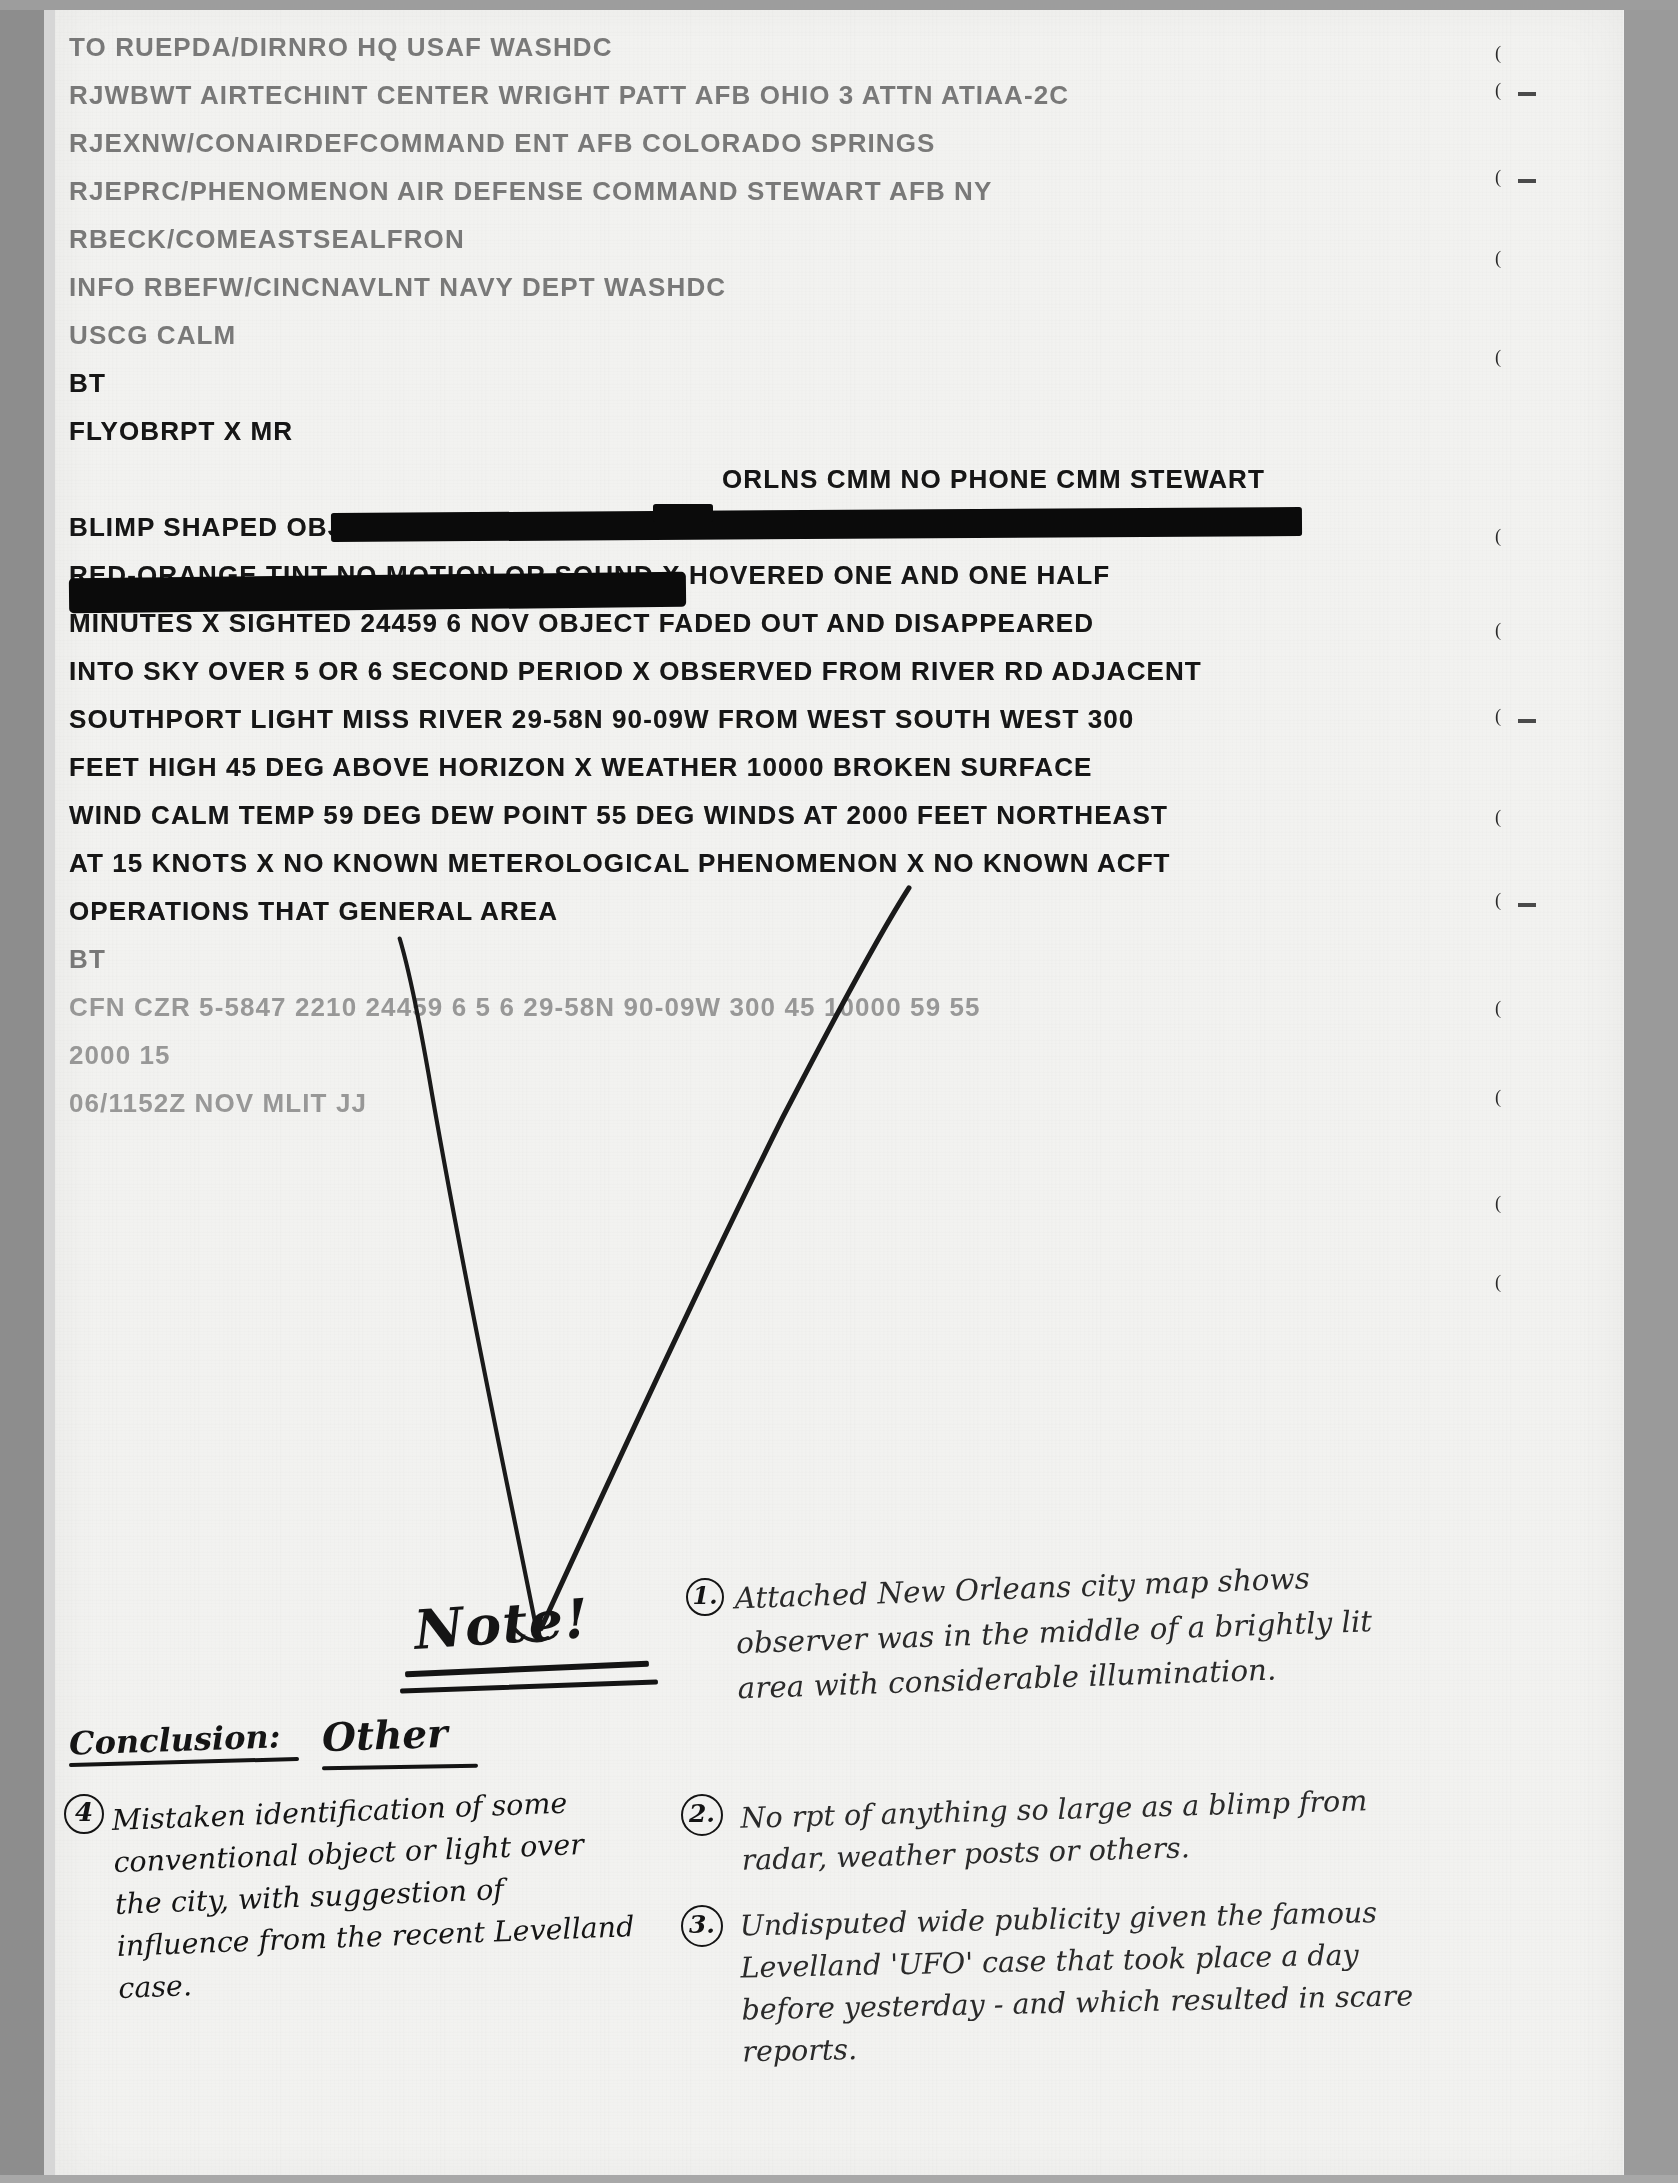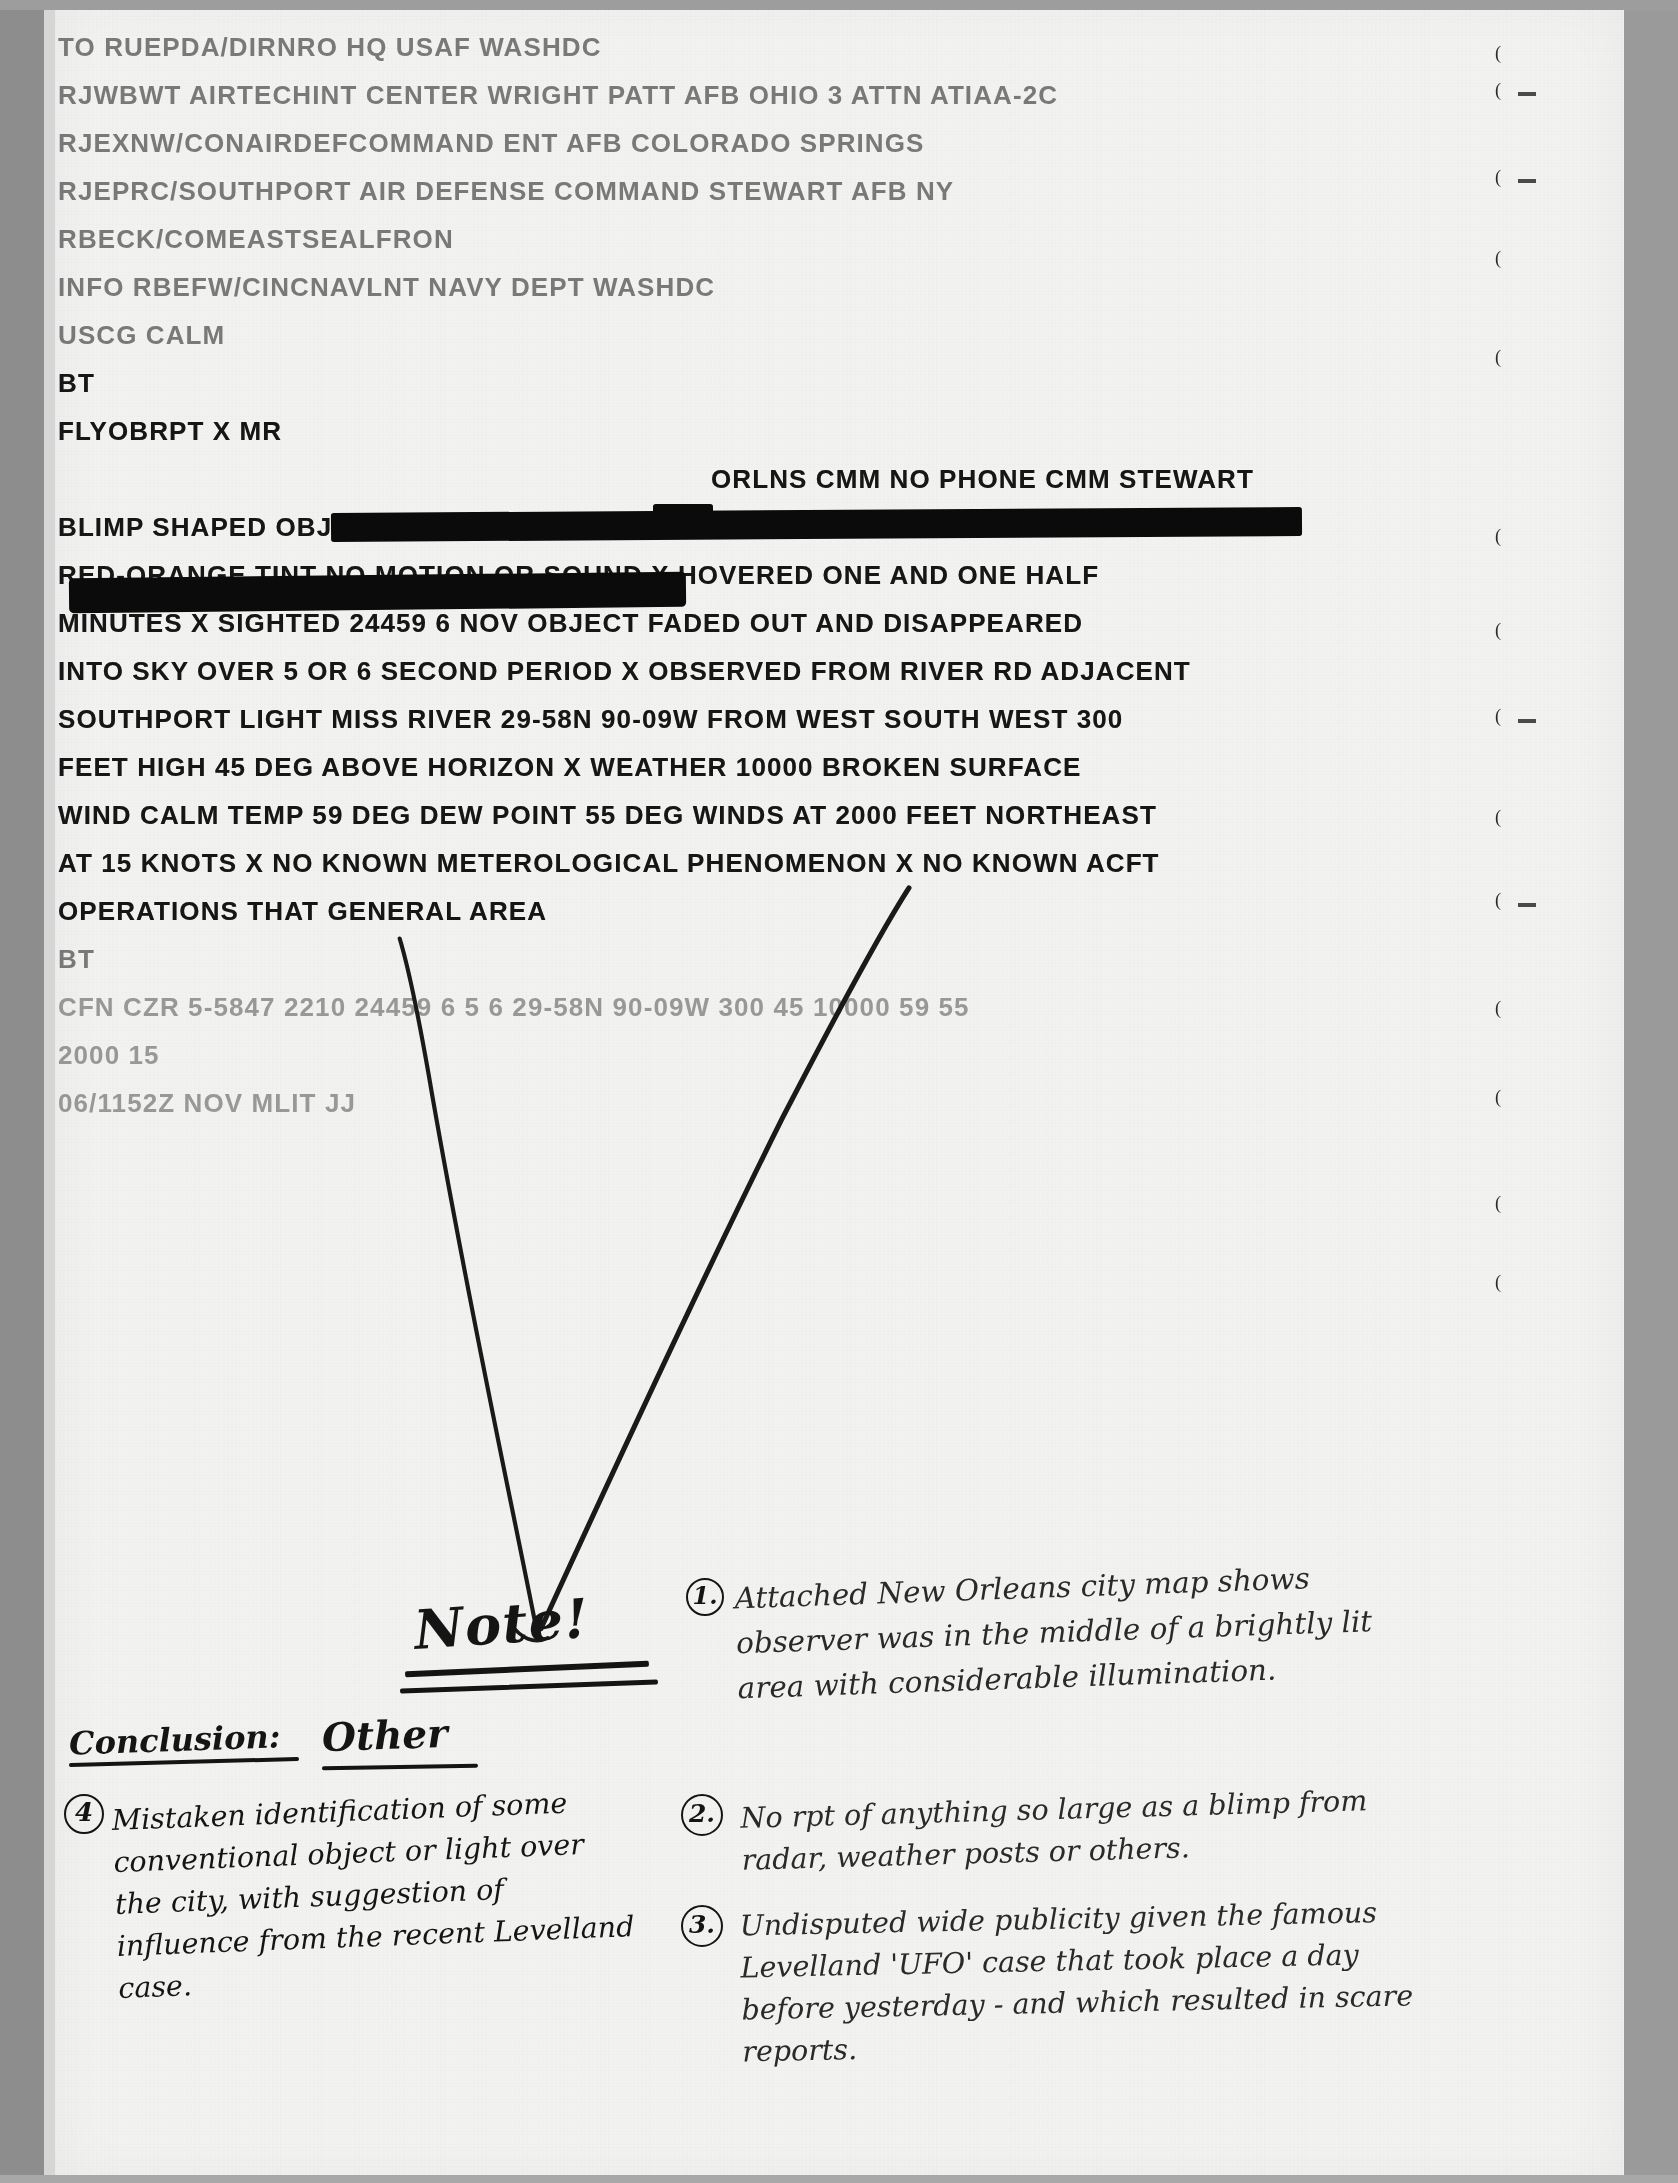--- a/index.html
+++ b/index.html
@@ -91,21 +91,21 @@
   .punch-dash {
     position: absolute;
     width: 18.4px;
     height: 3.7px;
     background: #4a4a4a;
   }
 
   
   #teletype {
     position: absolute;
-    left: 58px;
+    left: 69px;
     top: 23px;
     width: 1426px;
   }
   .tt-line {
     font-family: "Liberation Sans", sans-serif;
     font-weight: bold;
     font-size: 26px;
     letter-spacing: 1.1px;
     color: #161616;
     height: 48px;
@@ -209,21 +209,21 @@
   <span class="punch" style="left:1495px; top:1001px;">(</span>
   <span class="punch" style="left:1495px; top:1090px;">(</span>
   <span class="punch" style="left:1495px; top:1196px;">(</span>
   <span class="punch" style="left:1495px; top:1275px;">(</span>
 </div>
 
 <div id="teletype">
   <div class="tt-line tt-faded">TO RUEPDA/DIRNRO HQ USAF WASHDC</div>
   <div class="tt-line tt-faded">RJWBWT AIRTECHINT CENTER WRIGHT PATT AFB OHIO 3 ATTN ATIAA-2C</div>
   <div class="tt-line tt-faded">RJEXNW/CONAIRDEFCOMMAND ENT AFB COLORADO SPRINGS</div>
-  <div class="tt-line tt-faded">RJEPRC/SOUTHPORT AIR DEFENSE COMMAND STEWART AFB NY</div>
+  <div class="tt-line tt-faded">RJEPRC/PHENOMENON AIR DEFENSE COMMAND STEWART AFB NY</div>
   <div class="tt-line tt-faded">RBECK/COMEASTSEALFRON</div>
   <div class="tt-line tt-faded">INFO RBEFW/CINCNAVLNT NAVY DEPT WASHDC</div>
   <div class="tt-line tt-faded">USCG CALM</div>
   <div class="tt-line">BT</div>
   <div class="tt-line">FLYOBRPT X MR</div>
   <div class="tt-line" style="padding-left:653px;">ORLNS CMM NO PHONE CMM STEWART</div>
   <div class="tt-line">BLIMP SHAPED OBJECT APPEARED TO BE CLUSTER OF LIGHTS WITH SOFT</div>
   <div class="tt-line">RED-ORANGE TINT NO MOTION OR SOUND X HOVERED ONE AND ONE HALF</div>
   <div class="tt-line">MINUTES X SIGHTED 24459 6 NOV OBJECT FADED OUT AND DISAPPEARED</div>
   <div class="tt-line">INTO SKY OVER 5 OR 6 SECOND PERIOD X OBSERVED FROM RIVER RD ADJACENT</div>

